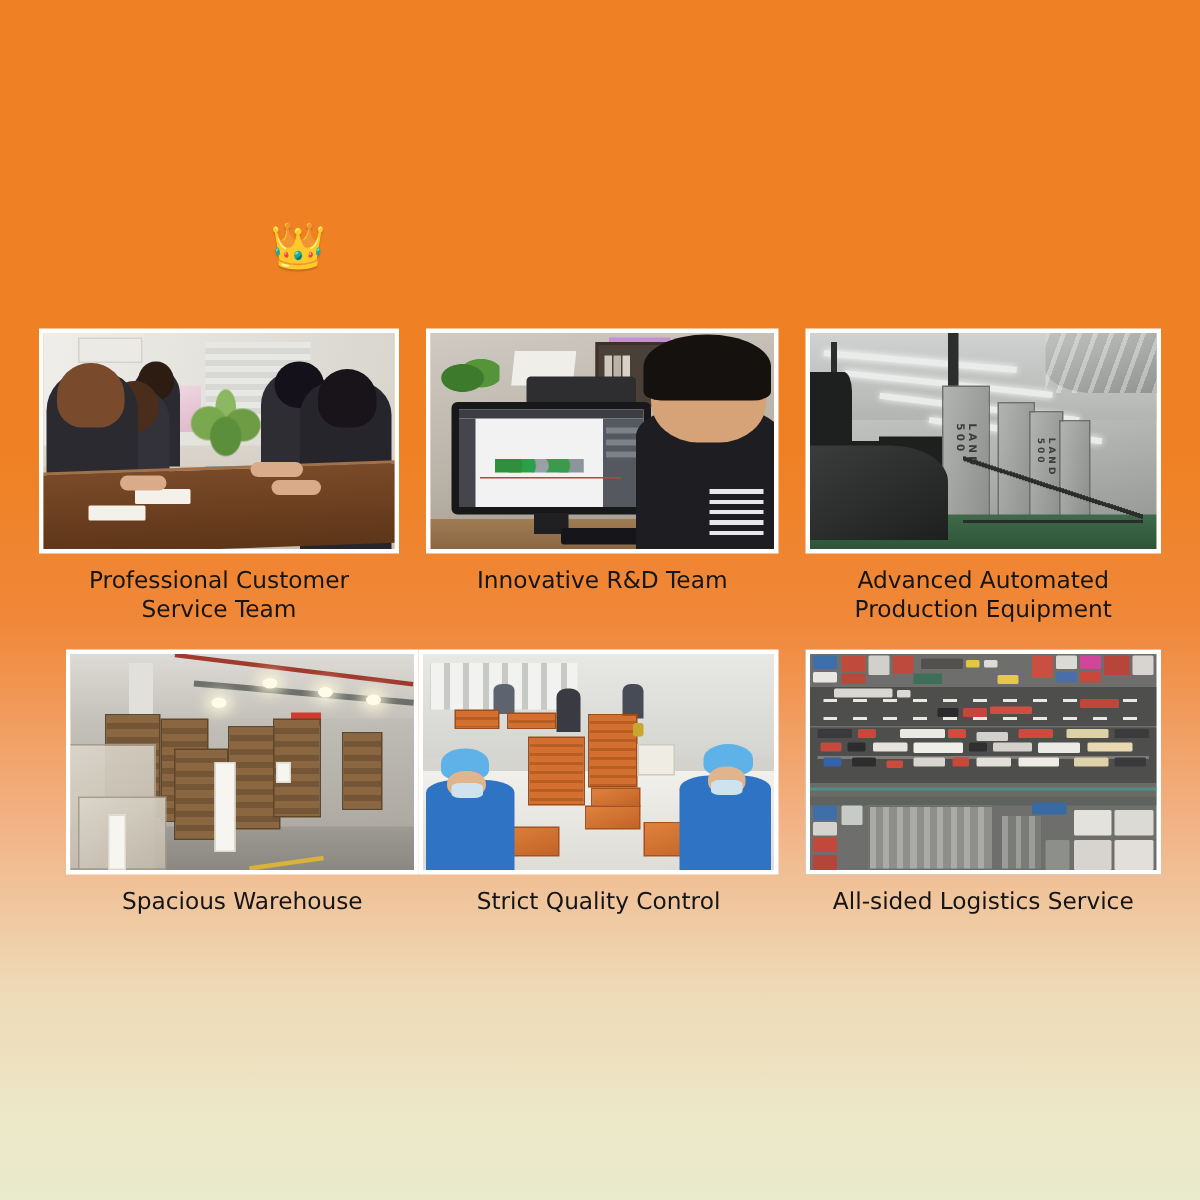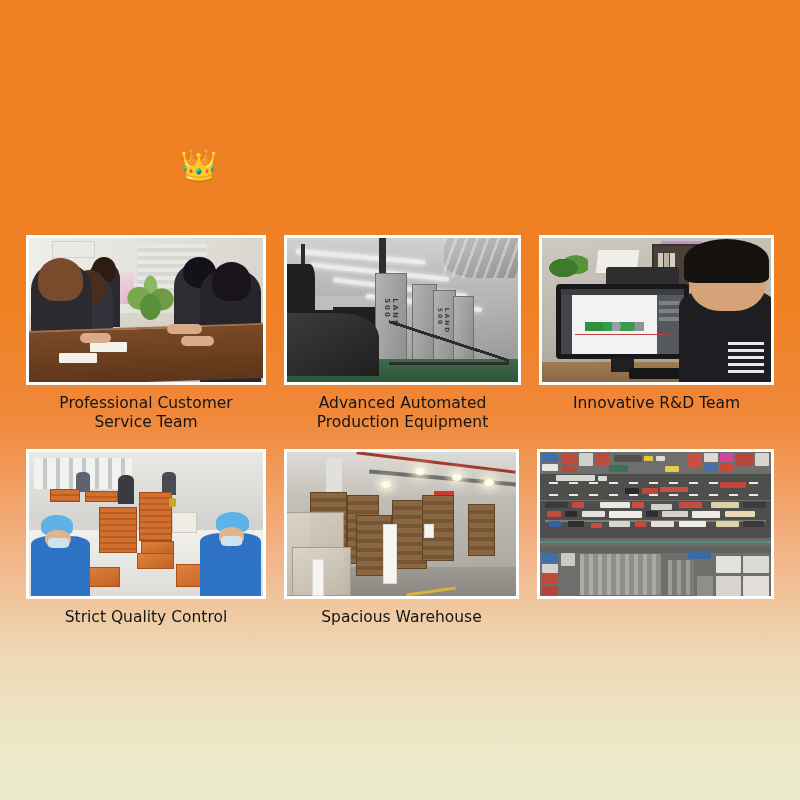--- a/index.html
+++ b/index.html
@@ -38,21 +38,21 @@
     letter-spacing:1.5px;
     color:#ffffff;
     line-height:60px;
     font-family:"DejaVu Sans", sans-serif;
     -webkit-text-stroke:1px #ffffff;
   }
 
   
   #grid {
     position:absolute;
-    top:235px; left:26px;
+    top:219px; left:26px;
     width:748px;
   }
   .row { display:flex; }
   .cell { width:249.5px; }
   .cell.c1 { width:240px; }
   .cell.c2 { width:235px; margin-left:18px; }
   .cell.c3 { width:237px; margin-left:18px; }
 
   .thumb {
     position:relative;
@@ -222,49 +222,20 @@
           <div class="doc" style="left:26%;top:72%;width:16%;height:7%;"></div>
           <div class="doc" style="left:13%;top:80%;width:16%;height:7%;"></div>
           <div class="arm" style="left:22%;top:66%;width:13%;height:7%;"></div>
           <div class="arm" style="right:26%;top:60%;width:15%;height:7%;"></div>
           <div class="arm" style="right:21%;top:68%;width:14%;height:7%;"></div>
         </div>
         <div class="caption">Professional Customer
 Service Team</div>
       </div>
 
-      <div class="cell c3">
-        <div class="thumb ph-press">
-          <div class="ceil"></div>
-          <div class="duct"></div>
-          <div class="beam" style="left:4%;top:12%;width:56%;transform:rotate(5deg);"></div>
-          <div class="beam" style="left:10%;top:22%;width:60%;transform:rotate(6deg);"></div>
-          <div class="beam" style="left:20%;top:33%;width:58%;transform:rotate(7deg);"></div>
-          <div class="beam" style="left:34%;top:44%;width:50%;transform:rotate(7deg);"></div>
-          <div class="col" style="left:40%;top:0;width:3%;height:52%;"></div>
-          <div class="col" style="left:6%;top:4%;width:2%;height:38%;"></div>
-          <div class="dark" style="left:0;top:18%;width:12%;height:46%;border-radius:0 20% 0 0;"></div>
-          <div class="unit" style="left:38%;top:24%;width:14%;height:74%;">
-              <b>LAND 500</b>
-            </div>
-          <div class="unit" style="left:54%;top:32%;width:11%;height:62%;"></div>
-          <div class="unit" style="left:63%;top:36%;width:10%;height:56%;">
-              <b style="font-size:6px;">LAND 500</b>
-            </div>
-          <div class="unit" style="left:72%;top:40%;width:9%;height:50%;"></div>
-          <div class="dark" style="left:20%;top:48%;width:18%;height:30%;"></div>
-          <div class="dark" style="left:12%;top:50%;width:10%;height:24%;"></div>
-          <div class="floor"></div>
-          <div class="rail"></div>
-          <div class="mach"></div>
-        </div>
-        <div class="caption">Advanced Automated
-Production Equipment</div>
-      </div>
-
       <div class="cell c2">
         <div class="thumb ph-design">
           <div class="leaf"></div>
           <div class="shelfTop"></div>
           <div class="shelf">
               <i></i>
               <i></i>
               <i></i>
             </div>
           <div class="paper"></div>
@@ -285,23 +256,80 @@
           </div>
           <div class="stand"></div>
           <div class="kbd"></div>
           <div class="body"></div>
             <div class="head"></div>
             <div class="hair"></div>
             <div class="collar"></div>
         </div>
         <div class="caption">Innovative R&amp;D Team</div>
       </div>
+
+      <div class="cell c3">
+        <div class="thumb ph-press">
+          <div class="ceil"></div>
+          <div class="duct"></div>
+          <div class="beam" style="left:4%;top:12%;width:56%;transform:rotate(5deg);"></div>
+          <div class="beam" style="left:10%;top:22%;width:60%;transform:rotate(6deg);"></div>
+          <div class="beam" style="left:20%;top:33%;width:58%;transform:rotate(7deg);"></div>
+          <div class="beam" style="left:34%;top:44%;width:50%;transform:rotate(7deg);"></div>
+          <div class="col" style="left:40%;top:0;width:3%;height:52%;"></div>
+          <div class="col" style="left:6%;top:4%;width:2%;height:38%;"></div>
+          <div class="dark" style="left:0;top:18%;width:12%;height:46%;border-radius:0 20% 0 0;"></div>
+          <div class="unit" style="left:38%;top:24%;width:14%;height:74%;">
+              <b>LAND 500</b>
+            </div>
+          <div class="unit" style="left:54%;top:32%;width:11%;height:62%;"></div>
+          <div class="unit" style="left:63%;top:36%;width:10%;height:56%;">
+              <b style="font-size:6px;">LAND 500</b>
+            </div>
+          <div class="unit" style="left:72%;top:40%;width:9%;height:50%;"></div>
+          <div class="dark" style="left:20%;top:48%;width:18%;height:30%;"></div>
+          <div class="dark" style="left:12%;top:50%;width:10%;height:24%;"></div>
+          <div class="floor"></div>
+          <div class="rail"></div>
+          <div class="mach"></div>
+        </div>
+        <div class="caption">Advanced Automated
+Production Equipment</div>
+      </div>
     </div>
 
     <div class="row bottom">
+
+      <div class="cell c2">
+        <div class="thumb ph-wh">
+          <div class="ceil"></div>
+          <div class="pipe" style="left:30%;top:6%;width:70%;transform:rotate(7deg);"></div>
+          <div class="pipe" style="left:36%;top:17%;width:64%;transform:rotate(5deg);background:#6d6f6c;height:4px;"></div>
+          <div class="lamp" style="left:56%;top:11%;"></div>
+          <div class="lamp" style="left:72%;top:15%;"></div>
+          <div class="lamp" style="left:86%;top:19%;"></div>
+          <div class="lamp" style="left:41%;top:20%;"></div>
+          <div class="col" style="left:17%;top:4%;width:7%;height:30%;"></div>
+          <div class="sign" style="left:64%;top:27%;width:9%;height:6%;"></div>
+          <div class="floor"></div>
+          <div class="pal" style="left:10%;top:28%;width:16%;height:48%;"></div>
+          <div class="pal" style="left:26%;top:30%;width:14%;height:48%;"></div>
+          <div class="pal" style="left:30%;top:44%;width:16%;height:42%;"></div>
+          <div class="pal" style="left:46%;top:33%;width:15%;height:48%;"></div>
+          <div class="pal" style="left:59%;top:30%;width:14%;height:46%;"></div>
+          <div class="pal" style="left:79%;top:36%;width:12%;height:36%;"></div>
+          <div class="wrap" style="left:-3%;top:42%;width:28%;height:58%;"></div>
+          <div class="wrap" style="left:2%;top:66%;width:26%;height:34%;"></div>
+          <div class="lbl" style="left:42%;top:50%;width:6%;height:42%;"></div>
+          <div class="lbl" style="left:11%;top:74%;width:5%;height:26%;"></div>
+          <div class="lbl" style="left:60%;top:50%;width:4%;height:10%;"></div>
+          <div class="lane" style="left:52%;bottom:2%;width:22%;height:3px;transform:rotate(-8deg);"></div>
+        </div>
+        <div class="caption">Spacious Warehouse</div>
+      </div>
 
       <div class="cell c1">
         <div class="thumb ph-qc">
           <div class="bg"></div>
           <div class="wins"></div>
           <div class="far" style="left:20%;top:14%;width:6%;height:14%;"></div>
           <div class="far" style="left:38%;top:16%;width:7%;height:20%;background:#3a3a42;"></div>
           <div class="far" style="left:57%;top:14%;width:6%;height:16%;background:#474b55;"></div>
           <div class="stk" style="left:9%;top:26%;width:13%;height:9%;"></div>
           <div class="stk" style="left:24%;top:27%;width:14%;height:8%;"></div>
@@ -317,48 +345,20 @@
           <div class="cap" style="left:5%;top:44%;width:14%;height:14%;"></div>
           <div class="face" style="left:7%;top:54%;width:11%;height:13%;"></div>
           <div class="mask" style="left:8%;top:60%;width:9%;height:7%;"></div>
           <div class="wkr" style="right:1%;top:56%;width:26%;height:44%;"></div>
           <div class="cap" style="right:6%;top:42%;width:14%;height:14%;"></div>
           <div class="face" style="right:8%;top:52%;width:11%;height:13%;"></div>
           <div class="mask" style="right:9%;top:58%;width:9%;height:7%;"></div>
           <div class="far" style="left:60%;top:32%;width:3%;height:6%;background:#c9a62e;border-radius:2px;"></div>
         </div>
         <div class="caption">Strict Quality Control</div>
-      </div>
-
-      <div class="cell c2">
-        <div class="thumb ph-wh">
-          <div class="ceil"></div>
-          <div class="pipe" style="left:30%;top:6%;width:70%;transform:rotate(7deg);"></div>
-          <div class="pipe" style="left:36%;top:17%;width:64%;transform:rotate(5deg);background:#6d6f6c;height:4px;"></div>
-          <div class="lamp" style="left:56%;top:11%;"></div>
-          <div class="lamp" style="left:72%;top:15%;"></div>
-          <div class="lamp" style="left:86%;top:19%;"></div>
-          <div class="lamp" style="left:41%;top:20%;"></div>
-          <div class="col" style="left:17%;top:4%;width:7%;height:30%;"></div>
-          <div class="sign" style="left:64%;top:27%;width:9%;height:6%;"></div>
-          <div class="floor"></div>
-          <div class="pal" style="left:10%;top:28%;width:16%;height:48%;"></div>
-          <div class="pal" style="left:26%;top:30%;width:14%;height:48%;"></div>
-          <div class="pal" style="left:30%;top:44%;width:16%;height:42%;"></div>
-          <div class="pal" style="left:46%;top:33%;width:15%;height:48%;"></div>
-          <div class="pal" style="left:59%;top:30%;width:14%;height:46%;"></div>
-          <div class="pal" style="left:79%;top:36%;width:12%;height:36%;"></div>
-          <div class="wrap" style="left:-3%;top:42%;width:28%;height:58%;"></div>
-          <div class="wrap" style="left:2%;top:66%;width:26%;height:34%;"></div>
-          <div class="lbl" style="left:42%;top:50%;width:6%;height:42%;"></div>
-          <div class="lbl" style="left:11%;top:74%;width:5%;height:26%;"></div>
-          <div class="lbl" style="left:60%;top:50%;width:4%;height:10%;"></div>
-          <div class="lane" style="left:52%;bottom:2%;width:22%;height:3px;transform:rotate(-8deg);"></div>
-        </div>
-        <div class="caption">Spacious Warehouse</div>
       </div>
 
       <div class="cell c3">
         <div class="thumb ph-aerial">
 
           <div class="ctr" style="left:1%;top:1%;width:7%;height:6%;background:#3f6fa8;"></div>
           <div class="ctr" style="left:1%;top:8%;width:7%;height:5%;background:#e9e7e2;"></div>
           <div class="ctr" style="left:9%;top:1%;width:7%;height:7%;background:#c04a3c;"></div>
           <div class="ctr" style="left:9%;top:9%;width:7%;height:5%;background:#b8483a;"></div>
           <div class="ctr" style="left:17%;top:1%;width:6%;height:9%;background:#d2d0cb;"></div>
@@ -424,16 +424,17 @@
           <div class="ctr" style="left:9%;top:70%;width:6%;height:9%;background:#c8cac6;"></div>
           <div class="bldg" style="left:17%;top:70%;width:36%;height:30%;"></div>
           <div class="bldg" style="left:55%;top:74%;width:12%;height:26%;background:#7a7c78;"></div>
           <div class="ctr" style="left:64%;top:69%;width:10%;height:5%;background:#3a6aa4;"></div>
           <div class="ctr" style="left:76%;top:72%;width:11%;height:12%;background:#e4e2dd;"></div>
           <div class="ctr" style="left:88%;top:72%;width:11%;height:12%;background:#dcdad5;"></div>
           <div class="ctr" style="left:76%;top:86%;width:11%;height:14%;background:#d7d4cf;"></div>
           <div class="ctr" style="left:88%;top:86%;width:11%;height:14%;background:#e2dfda;"></div>
           <div class="ctr" style="left:68%;top:86%;width:7%;height:14%;background:#8d8f8b;"></div>
         </div>
+        <div class="caption">All-sided Logistics Service</div>
       </div>
     </div>
   </div>
 </div>
 
 </body></html>

